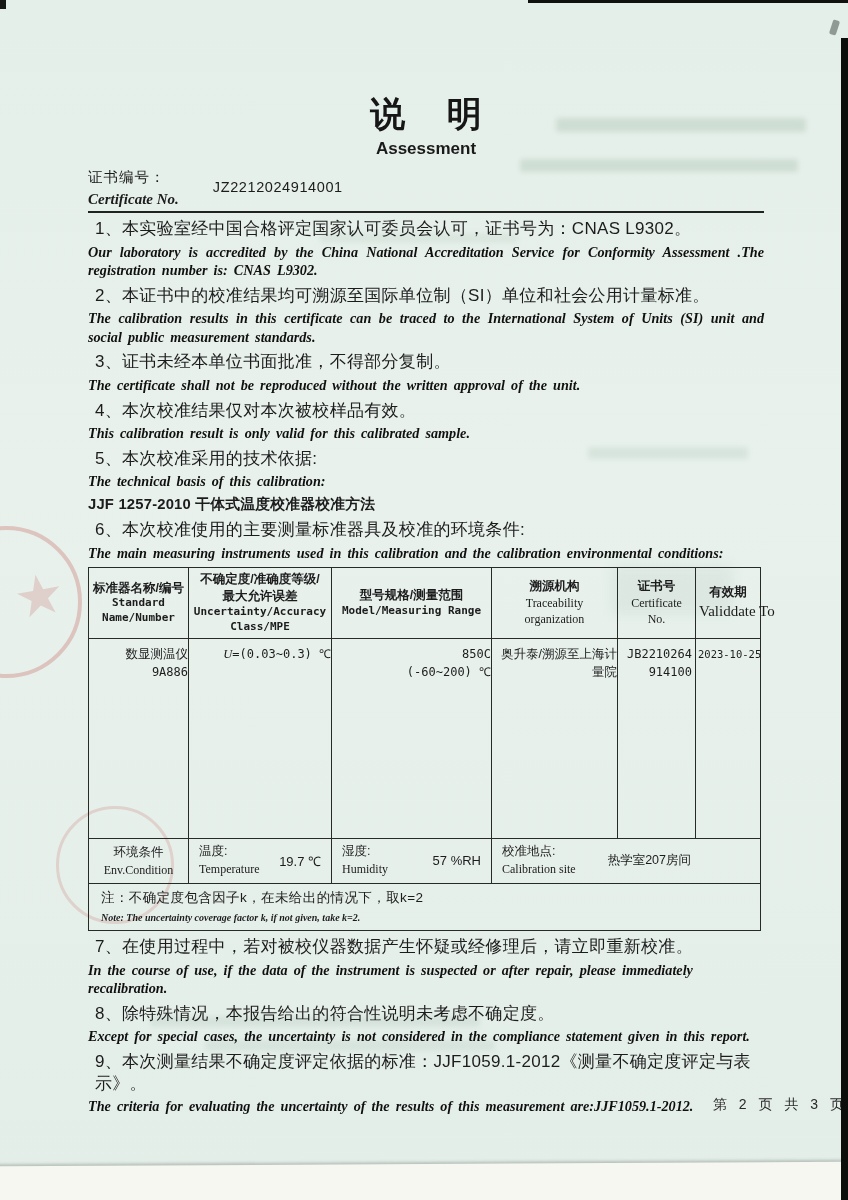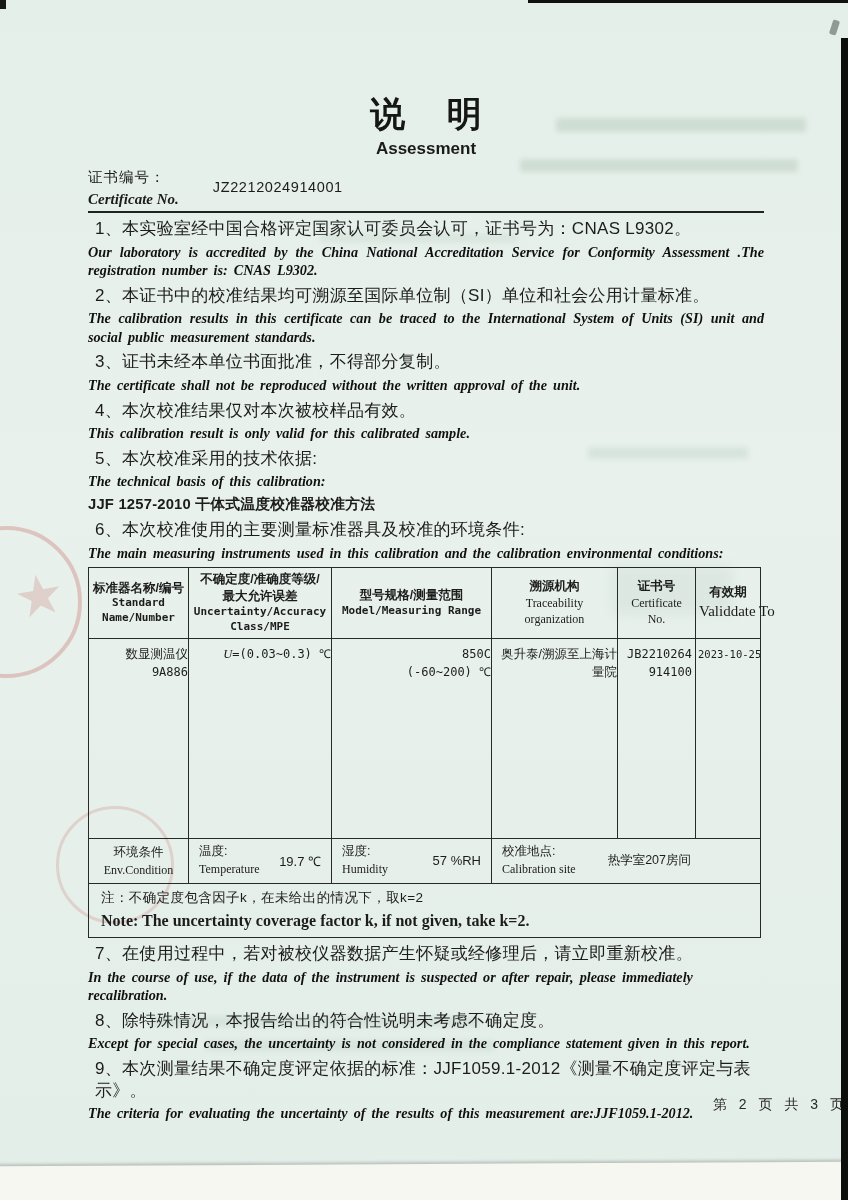--- a/index.html
+++ b/index.html
@@ -43,21 +43,21 @@
 
   td.ecell { vertical-align:middle; padding:4px 4px; font-size:12.5px; }
   .env-center { text-align:center; line-height:1.45; }
   .serif { font-family:"Liberation Serif", serif; font-size:12px; }
   .env-flex { display:flex; align-items:center; justify-content:space-between; padding:0 6px; }
   .env-label { line-height:1.4; }
   .env-val { font-size:13px; white-space:nowrap; padding-left:4px; }
 
   td.ncell { padding:5px 8px 7px 12px; }
   .note-cn { font-size:13.5px; letter-spacing:0.4px; }
-  .note-en { font-family:"Liberation Serif", serif; font-weight:700; font-size:16px; margin-top:5px; }
+  .note-en { font-family:"Liberation Serif", serif; font-style:italic; font-weight:700; font-size:10px; margin-top:5px; }
 
   .footer { position:absolute; left:0; right:0; top:1096px; text-align:right; font-size:14px; letter-spacing:4px; color:#2a2a2a; z-index:3; }
 
   
   .under-page { position:absolute; left:-12px; right:-12px; top:1164px; height:60px; background:#f6f7f1;
                 transform:rotate(-0.3deg); box-shadow:0 -2px 3px rgba(70,80,72,0.28); z-index:6; }
   .edge-right { position:absolute; right:0; top:38px; width:7px; height:1162px; background:#0c0e0c; z-index:7; }
   .edge-top { position:absolute; left:528px; right:0; top:0; height:3px; background:#101210; z-index:7; }
   .corner-tl { position:absolute; left:0; top:0; width:6px; height:9px; background:#151815; z-index:7; }
   .speck { position:absolute; right:10px; top:20px; width:7px; height:15px; background:rgba(40,52,44,0.45);

